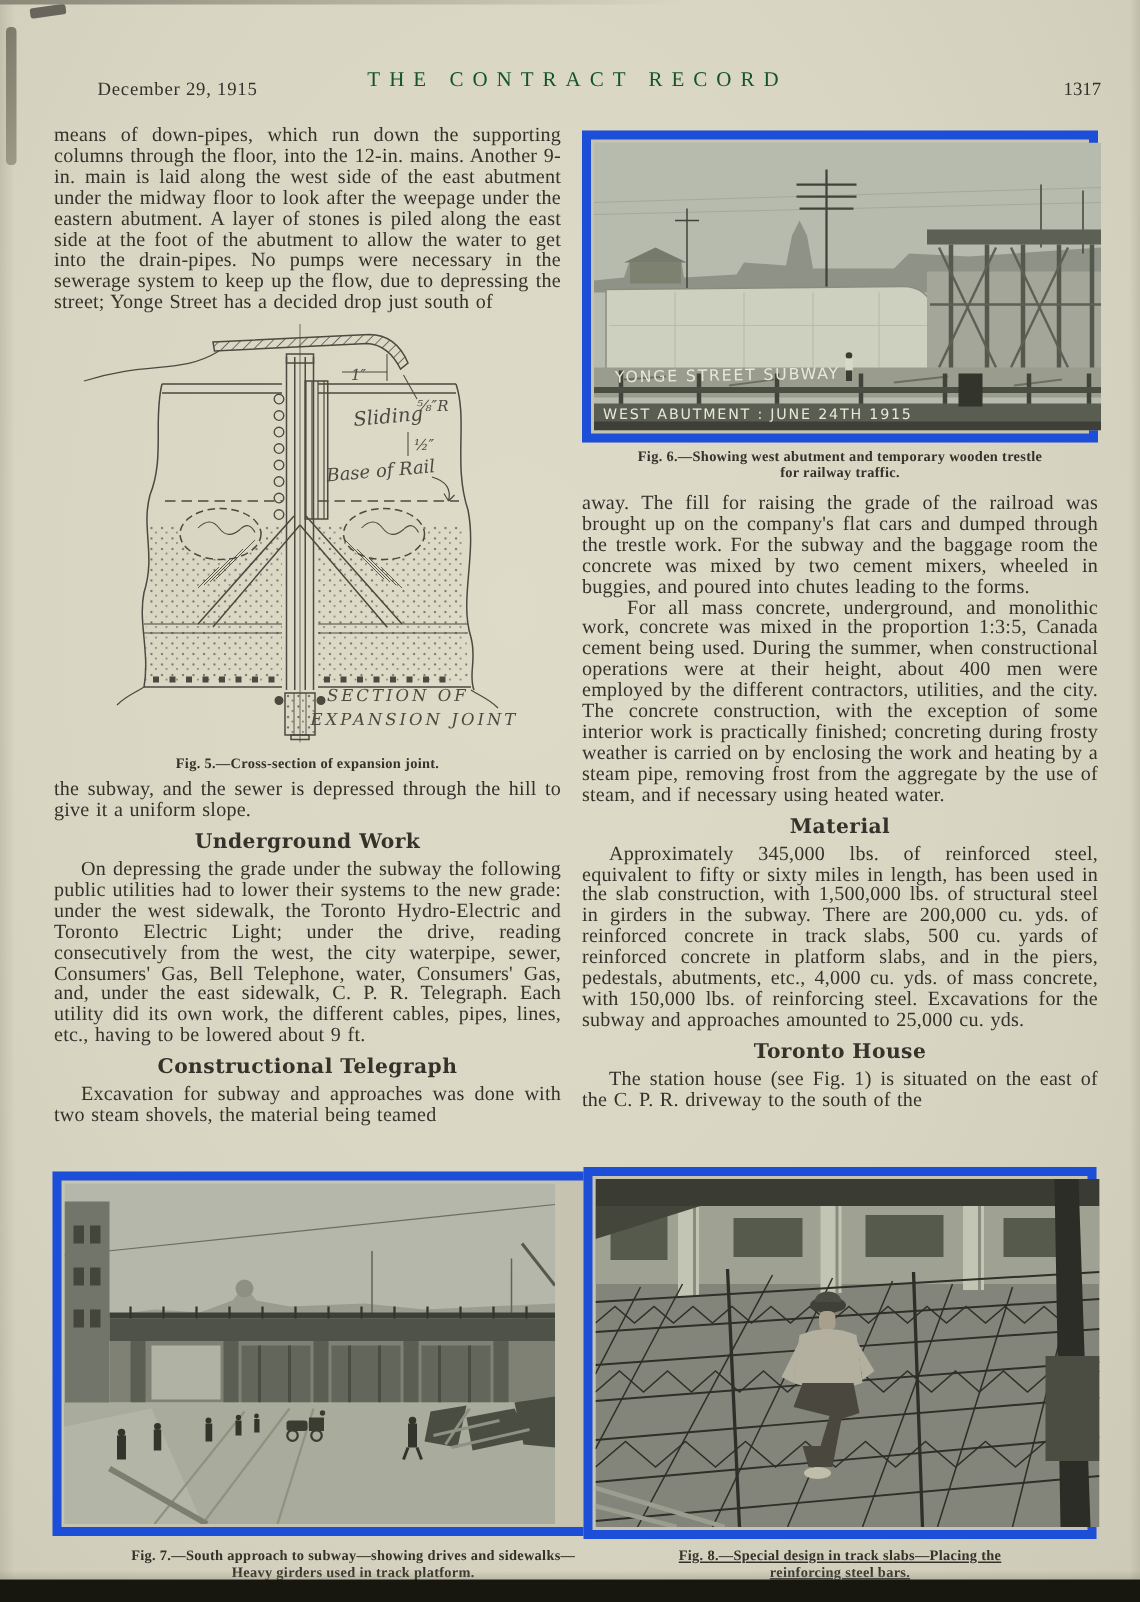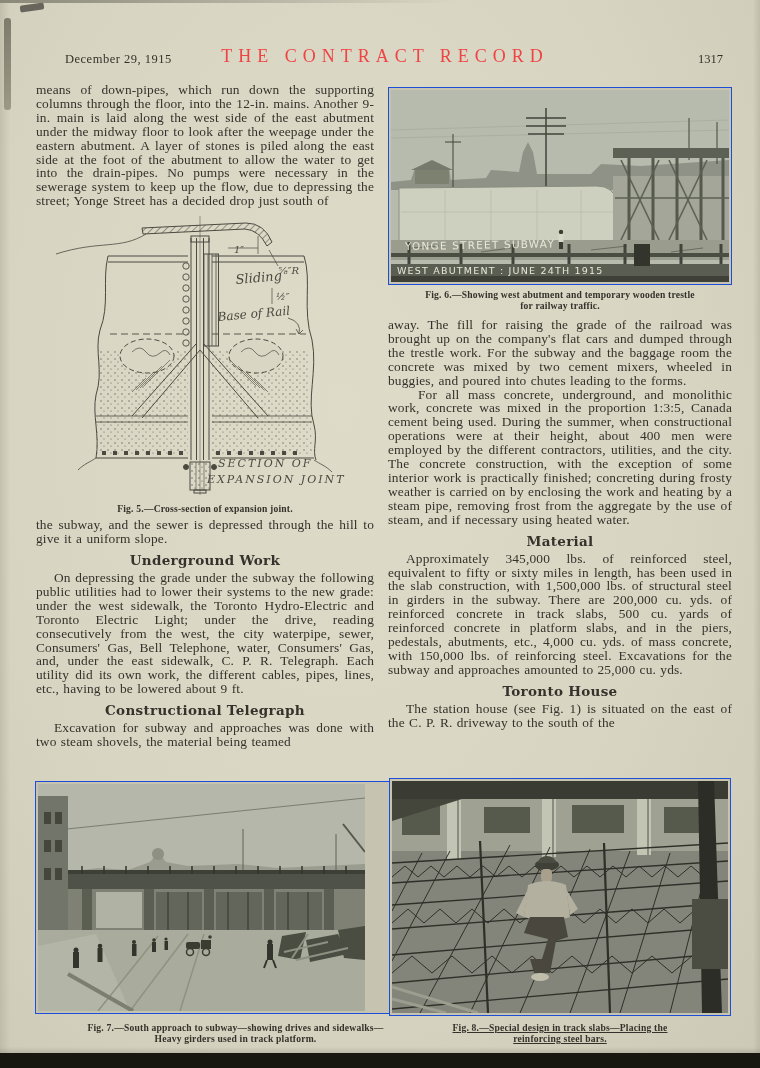--- a/index.html
+++ b/index.html
@@ -5,35 +5,35 @@
   html,body{margin:0;padding:0;}
   body{
     width:760px;height:1068px;position:relative;overflow:hidden;
     background:radial-gradient(ellipse at 45% 38%, #dedbc9 0%, #d8d5c3 55%, #ccc9b6 100%);
     font-family:"Liberation Serif","DejaVu Serif",serif;
     color:#34322a;
   }
   .hdr{position:absolute;top:46px;left:36px;right:26px;height:22px;}
   .hdr-date{position:absolute;left:6px;top:6px;font-size:12.5px;letter-spacing:.5px;margin-left:23px;}
   .hdr-title{position:absolute;left:50%;top:0;transform:translateX(-50%);
-    font-size:18px;letter-spacing:6px;white-space:nowrap;color:#ef4444;}
-  .hdr-page{position:absolute;right:11px;top:6px;font-size:12.5px;text-align:center;}
+    font-size:14px;letter-spacing:6px;white-space:nowrap;color:#14532d;}
+  .hdr-page{position:absolute;right:0;top:6px;font-size:12.5px;text-align:center;}
   .col{position:absolute;}
   .col-left{left:36px;top:83px;width:338px;}
   .col-right{left:388px;top:87px;width:344px;}
   p{margin:0;text-align:justify;font-size:13.4px;line-height:13.9px;
     letter-spacing:.15px;word-spacing:.8px;}
   .ind{text-indent:18px;}
   .ind-big{text-indent:30px;}
   h3{margin:6px 0 3px;text-align:center;font-size:13.5px;font-weight:bold;
      font-family:"DejaVu Serif","Liberation Serif",serif;letter-spacing:.3px;}
   .cap{margin-top:4px;text-align:center;font-weight:bold;font-size:9.6px;
        line-height:11px;letter-spacing:.2px;}
   .fig5-wrap{margin:2px 0 4px 14px;width:310px;}
-  .photo-frame{background:#c6c3b1;padding:2px;border:1px solid #1d4ed8;}
+  .photo-frame{background:#c6c3b1;padding:2px;border:6px solid #1d4ed8;}
   .photo-frame svg{display:block;}
   .fig7-block{position:absolute;left:35px;top:781px;width:401px;}
   .fig8-block{position:absolute;left:389px;top:778px;width:342px;}
   .fig7-block .cap{margin-top:8px;}
   .fig8-block .cap{margin-top:6px;text-decoration:underline;}
   
   .bottom-band{position:absolute;left:0;bottom:0;width:100%;height:15px;background:#17160f;}
   .bottom-fade{position:absolute;left:0;bottom:15px;width:100%;height:6px;
      background:linear-gradient(to bottom,transparent,#8a877455);}
   .edge-blotch{position:absolute;left:4px;top:18px;width:7px;height:92px;border-radius:3px;

